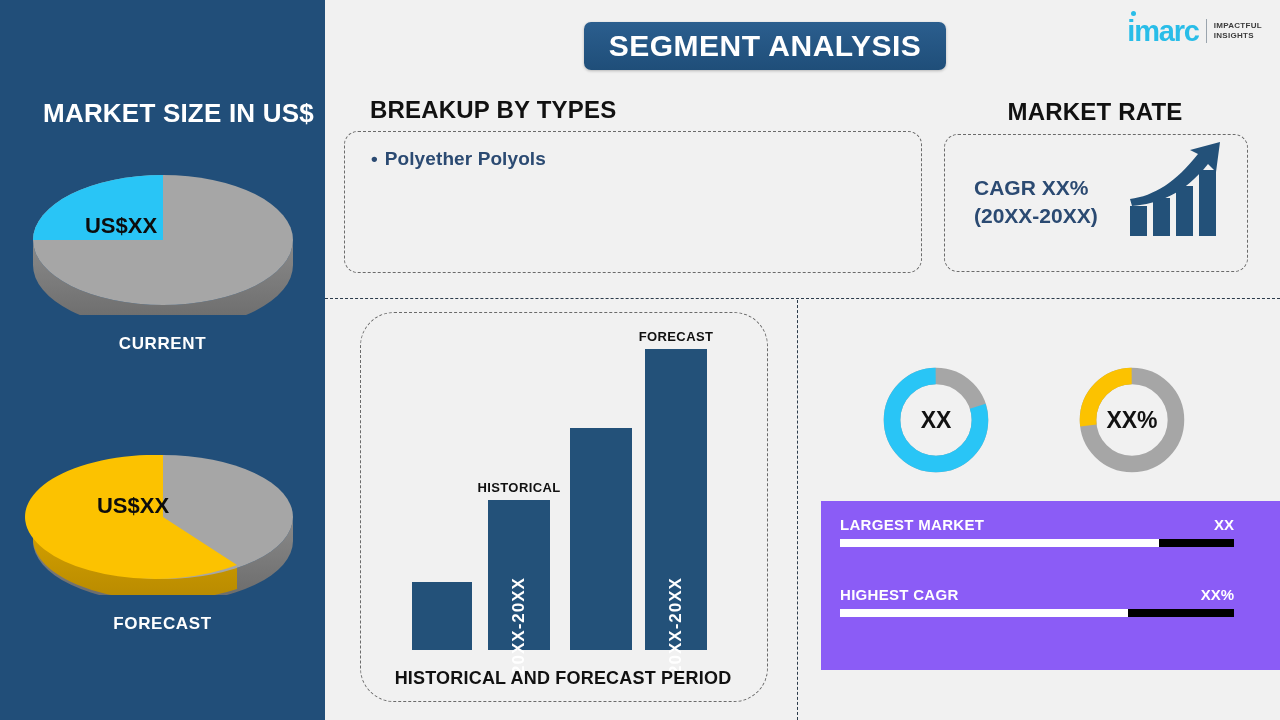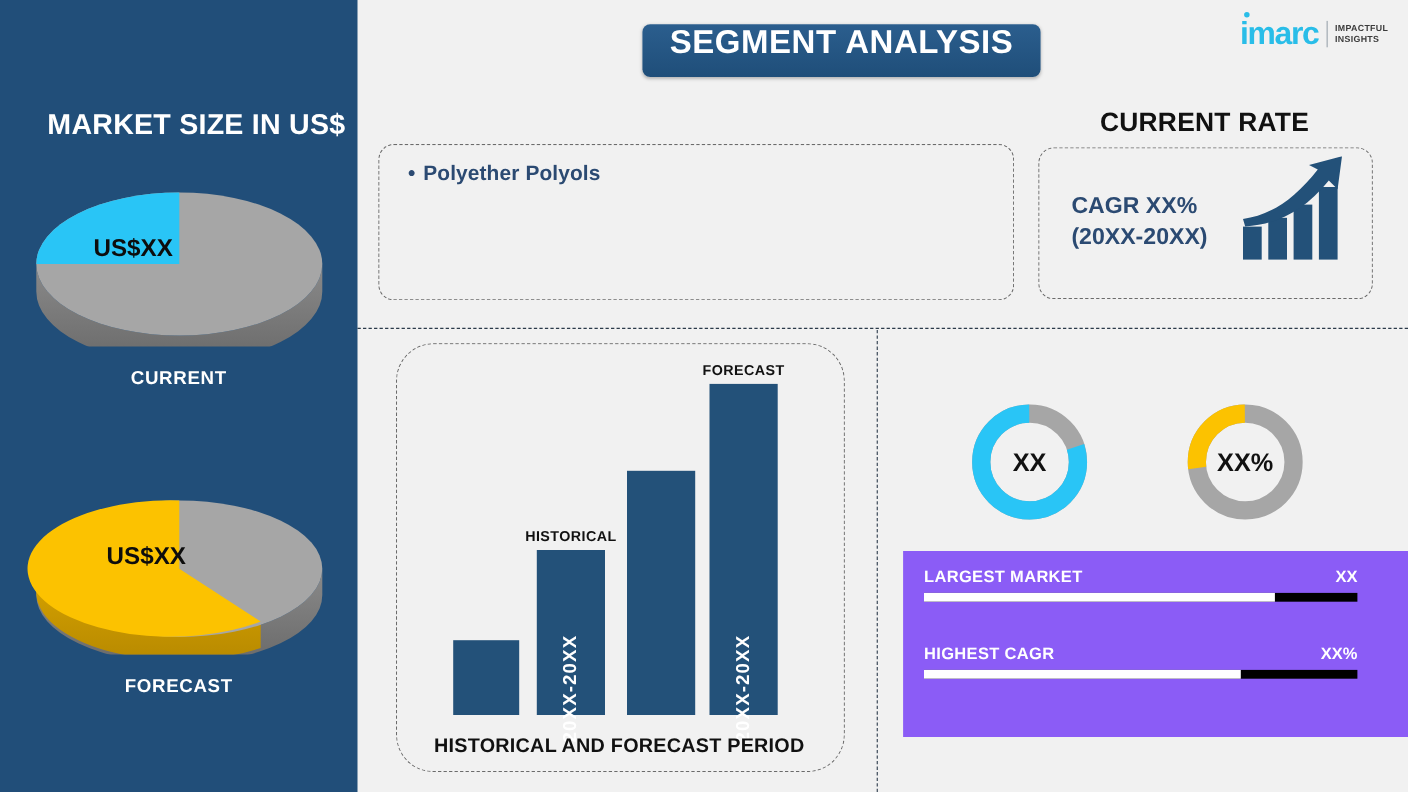--- a/index.html
+++ b/index.html
@@ -27,21 +27,21 @@
     font-weight:bold;letter-spacing:.6px;margin-top:19px;
   }
   .pie-svg{display:block;margin:0 auto;}
 
   
   .header-badge{
     position:absolute;left:584px;top:22px;width:362px;height:48px;
     background:linear-gradient(180deg,#2b5e8e 0%,#1f4e79 100%);
     border-radius:7px;
     box-shadow:0 1px 3px rgba(0,0,0,.25);
-    display:flex;align-items:flex-start;justify-content:center;
+    display:flex;align-items:center;justify-content:center;
   }
   .header-badge span{
     color:#ffffff;font-size:30px;font-weight:bold;letter-spacing:.5px;
   }
 
   
   .logo{position:absolute;right:18px;top:14px;height:34px;display:flex;align-items:center;}
   .logo-mark{font-size:29px;font-weight:bold;color:#29BDE8;letter-spacing:-1.2px;line-height:1;position:relative;}
   .logo-dot{position:absolute;left:4px;top:-6px;width:5px;height:5px;border-radius:50%;background:#29BDE8;}
   .logo-bar{width:1px;height:24px;background:#9aa4ad;margin:0 7px;}
@@ -182,27 +182,28 @@
       <span class="logo-dot"></span>
       <span>imarc</span>
     </div>
     <div class="logo-bar"></div>
     <div class="logo-tag">
       <div>IMPACTFUL</div>
       <div>INSIGHTS</div>
     </div>
   </div>
 
+  <div class="sec-title" id="types-title">BREAKUP BY TYPES</div>
   <div class="dashed-box" id="types-box">
     <div class="bullet-list">
       <div class="bullet-item">Polyether Polyols</div>
     </div>
   </div>
 
-  <div class="sec-title" id="growth-title">CURRENT RATE</div>
+  <div class="sec-title" id="growth-title">MARKET RATE</div>
   <div class="dashed-box" id="growth-box"></div>
   <div class="cagr-text">
     <div>CAGR XX%</div>
     <div>(20XX-20XX)</div>
   </div>
   <div class="growth-icon">
     <svg width="96" height="98" viewBox="0 0 96 98">
       <rect x="2" y="64" width="17" height="30" fill="#235179"></rect>
       <rect x="25" y="56" width="17" height="38" fill="#235179"></rect>
       <rect x="48" y="44" width="17" height="50" fill="#235179"></rect>

